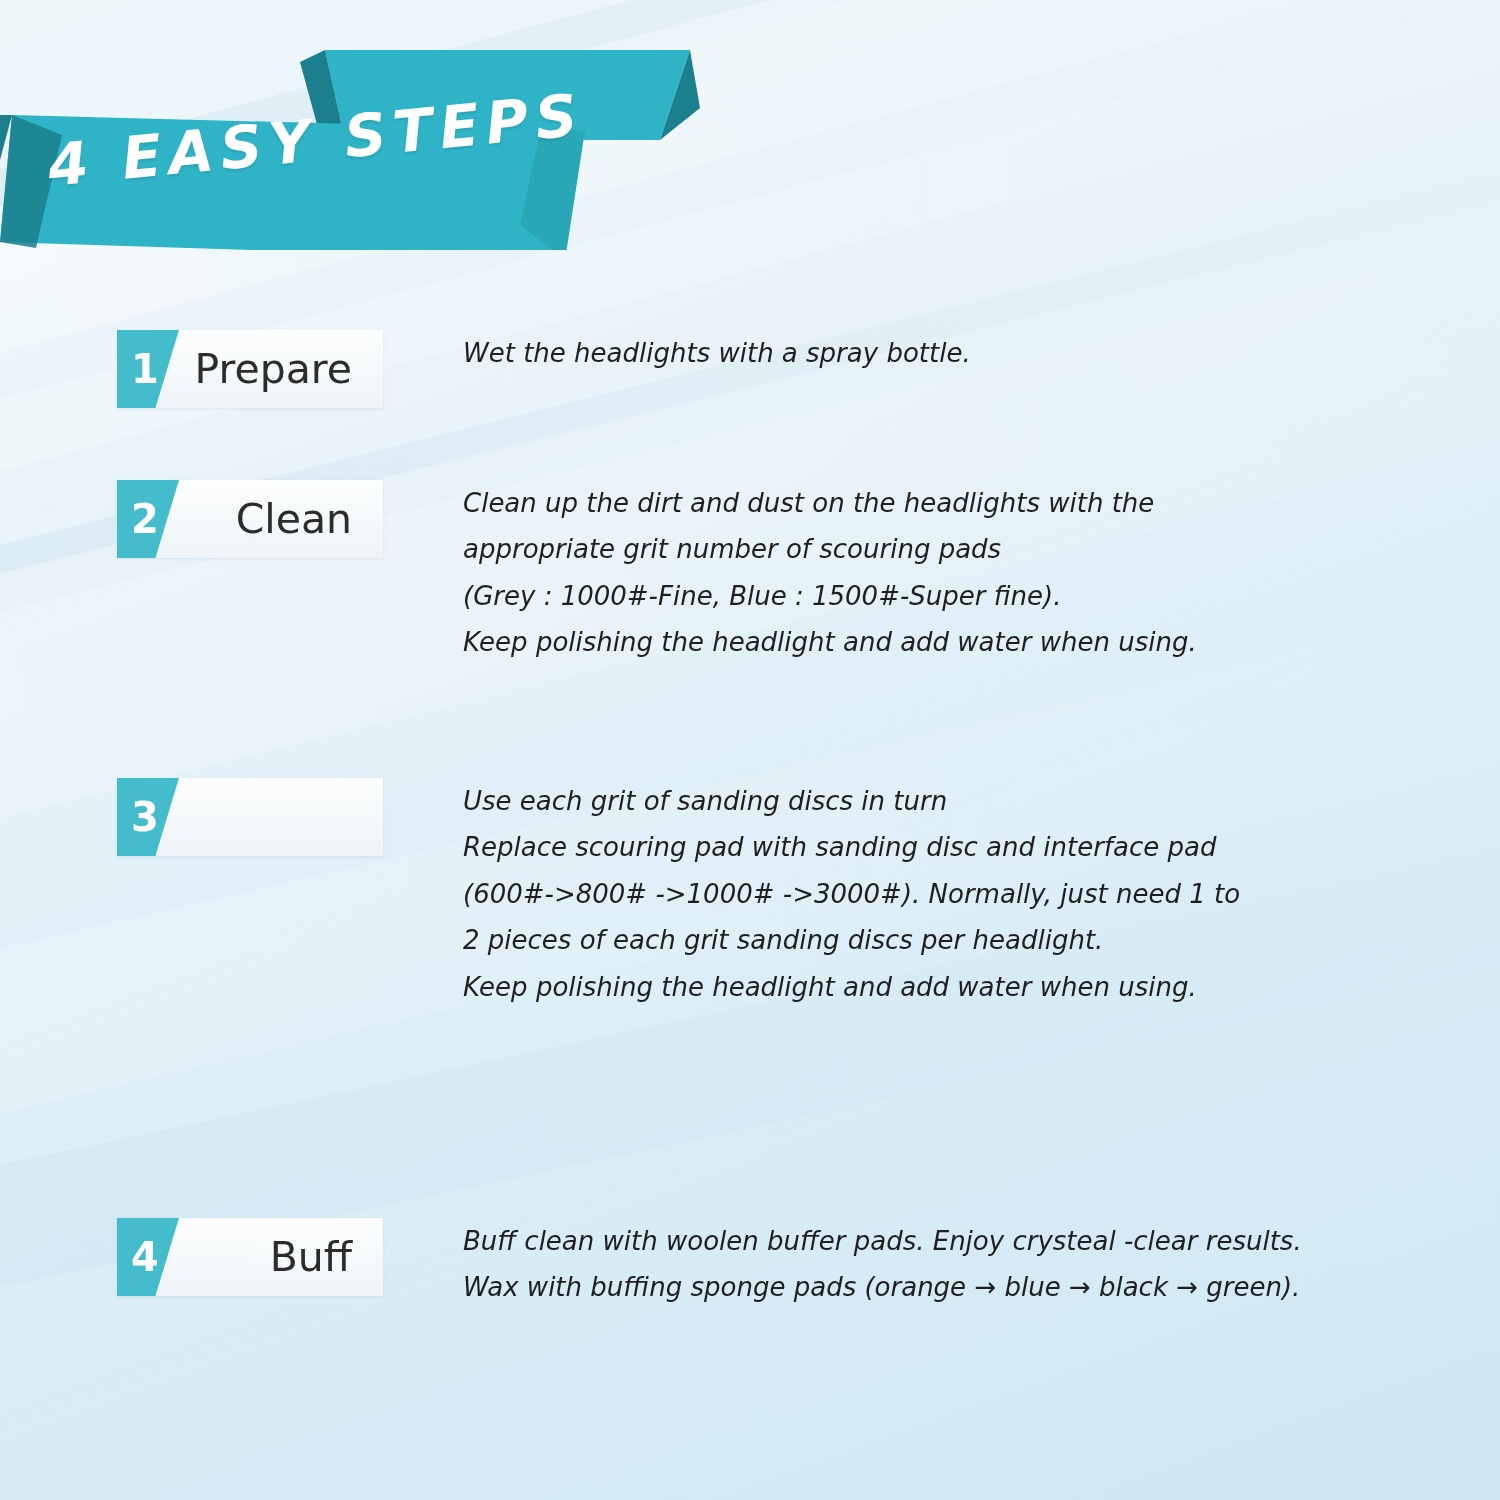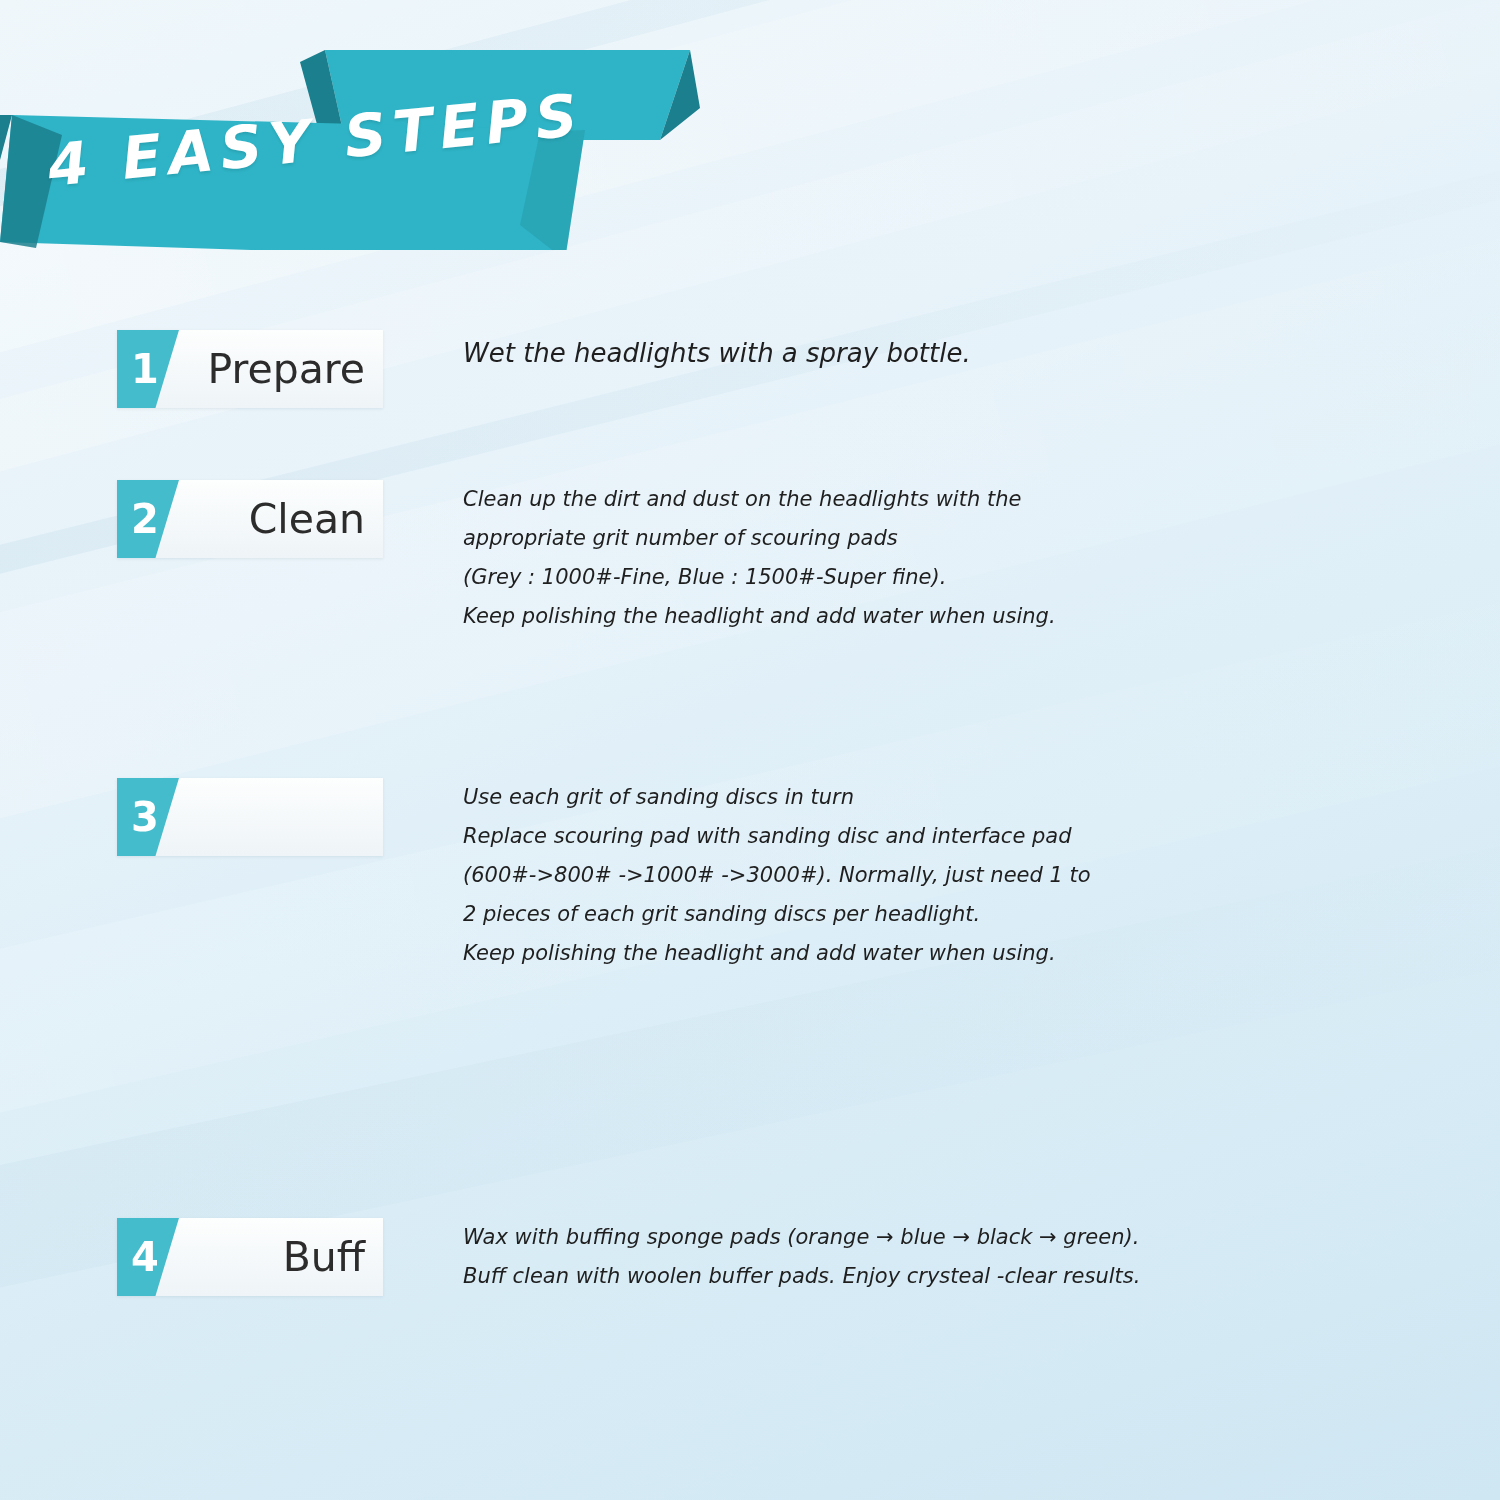--- a/index.html
+++ b/index.html
@@ -123,40 +123,40 @@
     font-family: "DejaVu Sans", sans-serif;
     font-size: 40px;
     font-weight: bold;
     line-height: 78px;
     text-align: left;
     padding-left: 14px;
     box-sizing: border-box;
   }
   .label-text {
     position: absolute;
-    right: 18px;
+    right: 31px;
     top: 0;
     height: 78px;
     line-height: 78px;
     font-family: "DejaVu Sans", sans-serif;
     font-size: 41px;
     color: #2c2c2c;
     white-space: nowrap;
   }
 
   .step-body {
     margin-left: 80px;
     padding-top: 4px;
     max-width: 900px;
   }
   .step-body p {
     margin: 0 0 8px 0;
     font-family: "DejaVu Sans", sans-serif;
     font-style: italic;
-    font-size: 21px;
+    font-size: 26px;
     line-height: 1.48;
     color: #1f1f1f;
     white-space: nowrap;
   }
   .step-body p.gap-before { }
 
   
   .step-1 { position: absolute; top: 0; left: 0; right: 0; }
   .step-2 { position: absolute; top: 150px; left: 0; right: 0; }
   .step-3 { position: absolute; top: 448px; left: 0; right: 0; }
@@ -235,19 +235,19 @@
       </div>
     </div>
 
     <div class="step step-4">
       <div class="label-wrap">
         <div class="label-box"></div>
         <div class="label-num">4</div>
         <div class="label-text">Buff</div>
       </div>
       <div class="step-body">
+        <p>Buff clean with woolen buffer pads. Enjoy crysteal -clear results.</p>
         <p>Wax with buffing sponge pads  (orange → blue → black → green).</p>
-        <p>Buff clean with woolen buffer pads. Enjoy crysteal -clear results.</p>
       </div>
     </div>
 
   </div>
 </div>
 
 </body></html>

